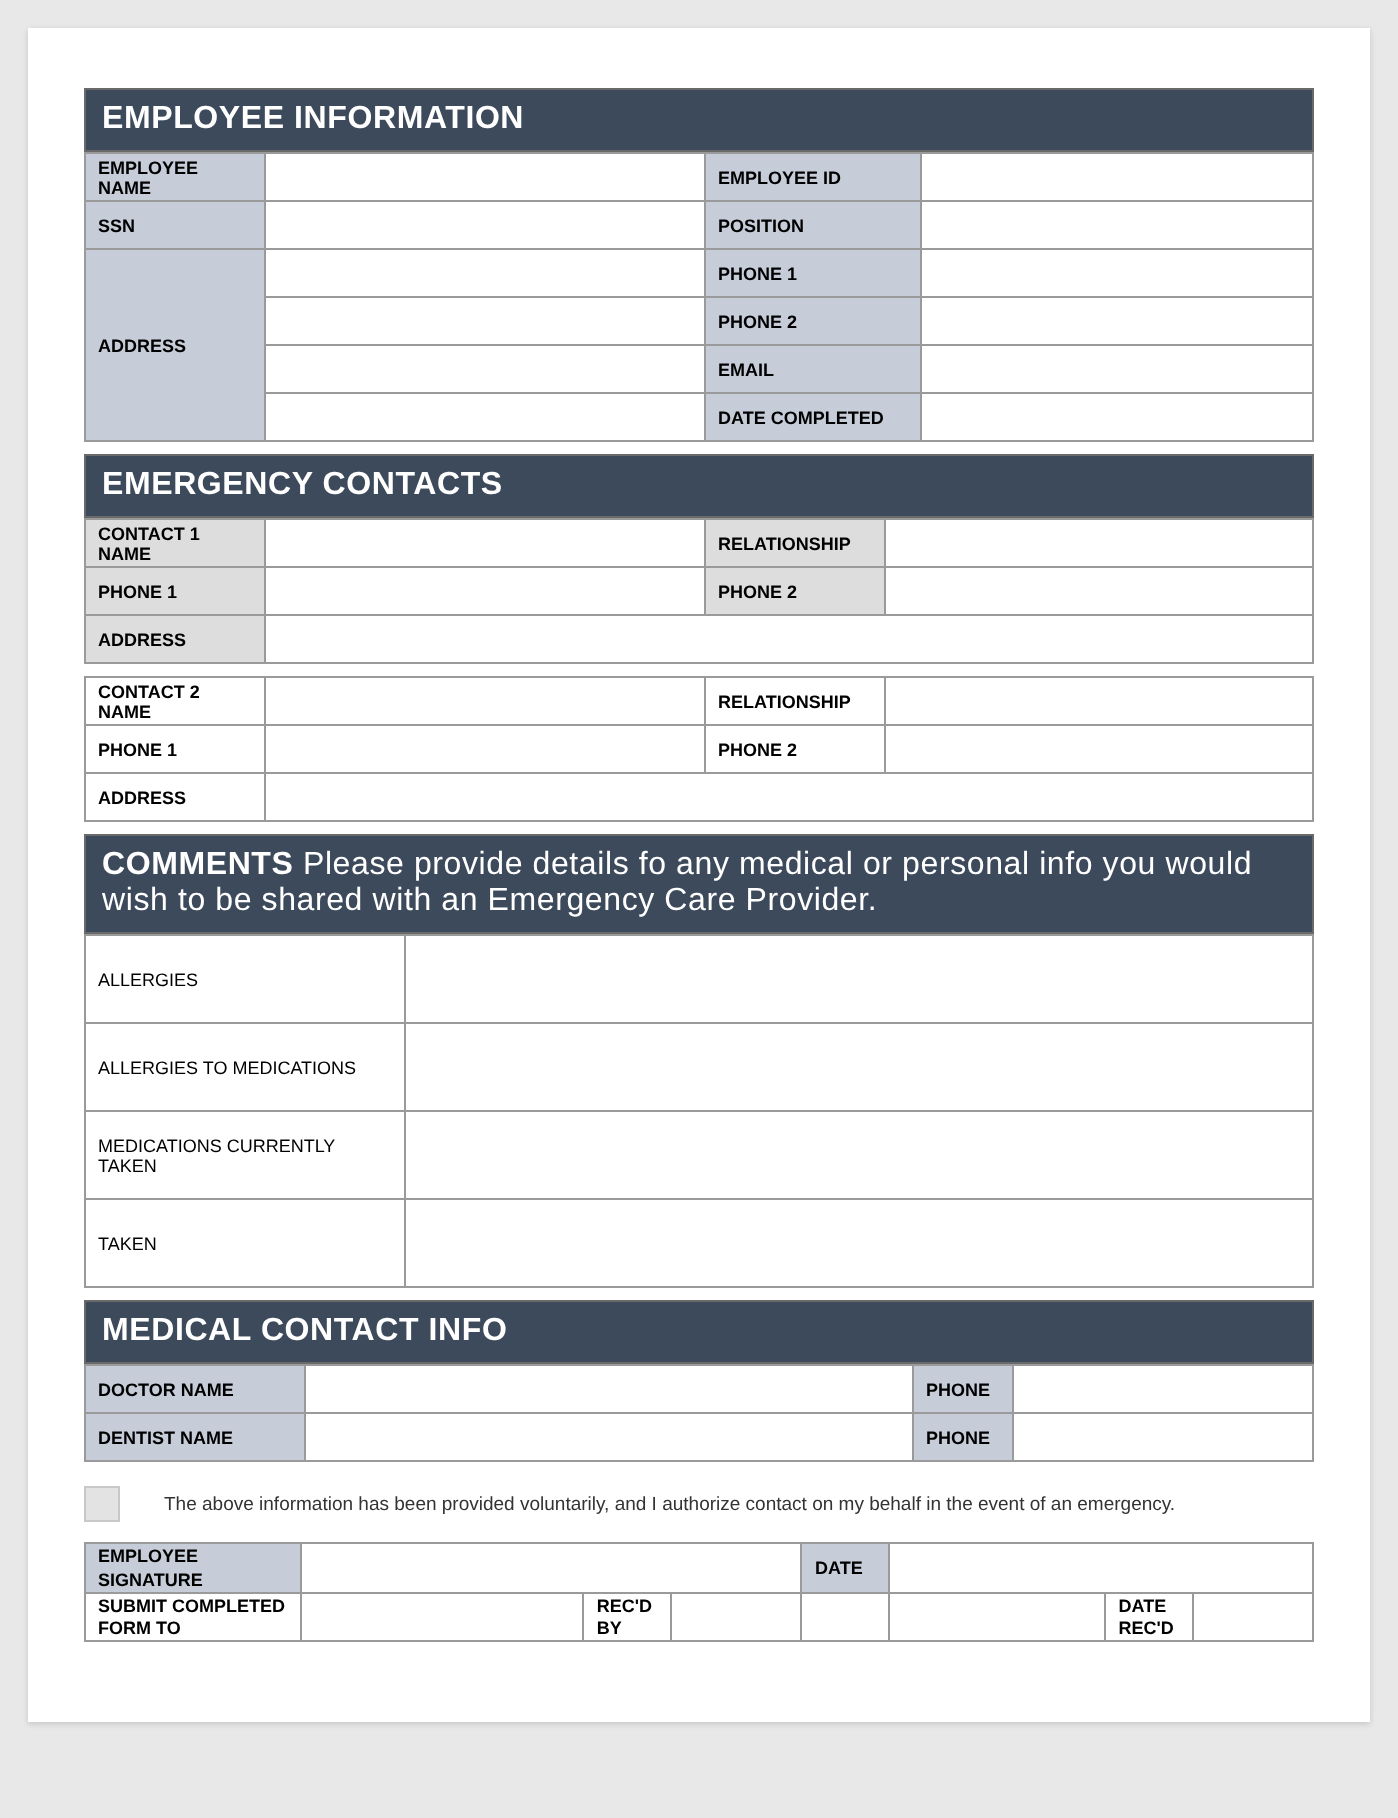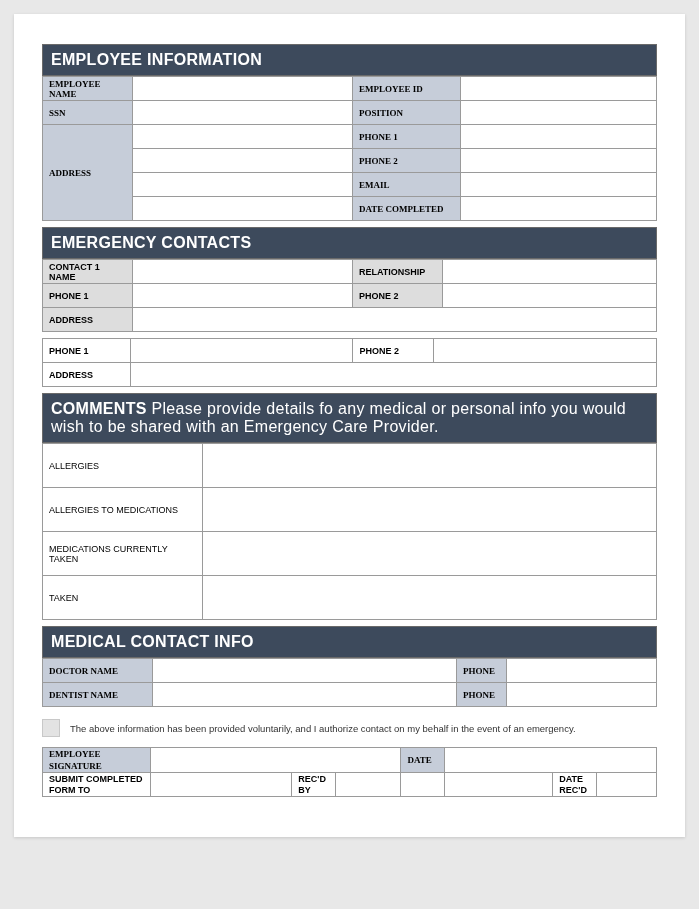--- a/index.html
+++ b/index.html
@@ -29,32 +29,32 @@
     font-weight: bold;
     padding: 6px 8px;
     border: 1px solid #6a6a6a;
     letter-spacing: 0.3px;
   }
   .section-head .sub {
     font-weight: normal;
   }
   table { border-collapse: collapse; width: 100%; }
   td { border: 1px solid #9a9a9a; font-size: 9px; font-weight: bold; padding: 0 6px; height: 24px; }
-  .lbl { background: #c6cdd9; font-family: Liberation Serif, serif; }
+  .lbl { background: #c6cdd9; }
   .lbl-alt { background: #dddddd; }
   .lbl-plain { background: #fff; }
   .fill { background: #fff; font-weight: normal; }
   .tall td { height: 44px; }
   input[type=text] {
     width: 100%; height: 100%; border: none; outline: none;
     font-size: 10px; background: transparent;
   }
   .spacer { height: 6px; }
   .checkbox-row {
-    display: flex; align-items: center; gap: 10px;
+    display: flex; align-items: center; gap: 22px;
     margin: 12px 0 10px 0;
   }
   .checkbox {
     width: 18px; height: 18px; background: #e3e3e3; border: 1px solid #c8c8c8;
     flex-shrink: 0;
   }
   .disclaimer { font-size: 9.5px; color: #333; }
 </style>
 </head>
 <body>
@@ -119,20 +119,26 @@
     </tr>
     <tr>
       <td class="lbl-alt">ADDRESS</td>
       <td class="fill" colspan="3"><input type="text" style=""></td>
     </tr>
   </tbody>
     </table>
   <div class="spacer"></div>
   <table>
     <tbody>
+        <tr>
+      <td class="lbl-plain" style="width:90px">CONTACT 2 NAME</td>
+      <td class="fill" style="width:220px"><input type="text" style=""></td>
+      <td class="lbl-plain" style="width:90px">RELATIONSHIP</td>
+      <td class="fill"><input type="text" style=""></td>
+    </tr>
     <tr>
       <td class="lbl-plain">PHONE 1</td>
       <td class="fill"><input type="text" style=""></td>
       <td class="lbl-plain">PHONE 2</td>
       <td class="fill"><input type="text" style=""></td>
     </tr>
     <tr>
       <td class="lbl-plain">ADDRESS</td>
       <td class="fill" colspan="3"><input type="text" style=""></td>
     </tr>

